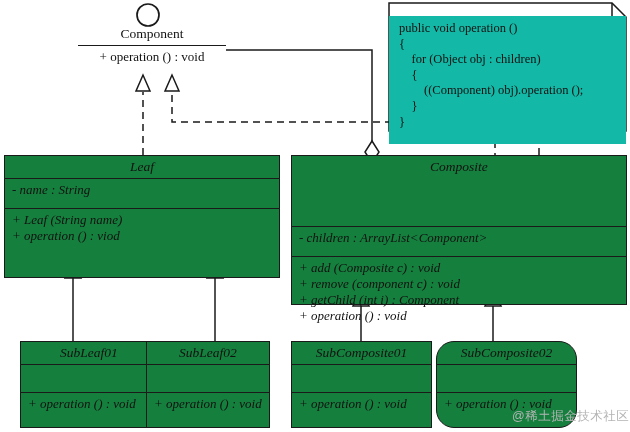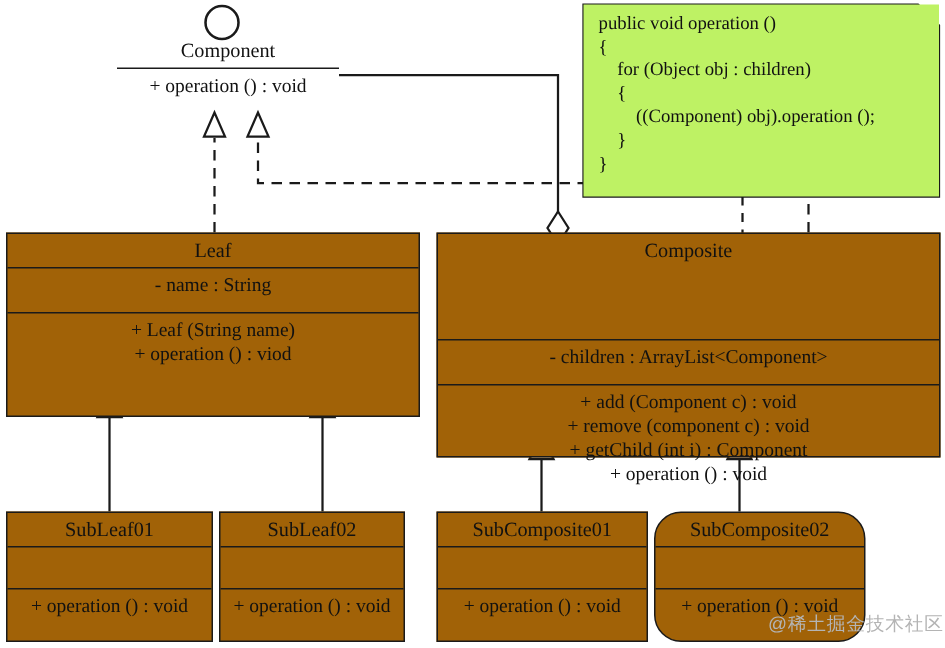--- a/index.html
+++ b/index.html
@@ -19,22 +19,23 @@
     position: absolute;
     left: 0;
     top: 0;
     width: 630px;
     height: 432px;
   }
   
   .uml-box {
     position: absolute;
     border: 1.4px solid #1a1a1a;
-    background: #a16207;
-    box-sizing: border-box;
+    background: #15803d;
+    box-sizing: border-box;
+    font-style: italic;
   }
   .uml-title {
     text-align: center;
     font-size: 13.5px;
     color: #111111;
     padding: 3px 4px 3px 4px;
     box-sizing: border-box;
     white-space: nowrap;
     overflow: hidden;
   }
@@ -43,21 +44,20 @@
   }
   .uml-compartment {
     box-sizing: border-box;
     padding: 3px 7px 3px 7px;
   }
   .uml-line {
     font-size: 13px;
     color: #111111;
     line-height: 16px;
     white-space: nowrap;
-    text-align: center;
   }
   
   #component-group {
     position: absolute;
     left: 78px;
     top: 26px;
     width: 148px;
   }
   #component-title {
     text-align: center;
@@ -71,25 +71,25 @@
   #component-op {
     text-align: center;
     font-size: 13px;
     color: #111111;
     padding-top: 3px;
   }
   
   #note-box {
     position: absolute;
     left: 389px;
-    top: 3px;
+    top: 16px;
     width: 237px;
     height: 128px;
     box-sizing: border-box;
-    background: #bef264;
+    background: #14b8a6;
   }
   #note-text {
     position: absolute;
     left: 10px;
     top: 5px;
     font-size: 12.5px;
     line-height: 15.6px;
     color: #111111;
     white-space: pre;
     font-family: "Liberation Serif", "DejaVu Serif", serif;
@@ -168,28 +168,28 @@
       <div class="uml-line">+ operation () : viod</div>
     </div>
   </div>
 
   <div class="uml-box" style="left:291px; top:155px; width:336px; height:150px;">
     <div class="uml-title">Composite</div>
     <div class="uml-sep uml-compartment" style="height:30px;margin-top:48px;">
       <div class="uml-line">- children : ArrayList&lt;Component&gt;</div>
     </div>
     <div class="uml-sep uml-compartment" style="height:76px;">
-      <div class="uml-line">+ add (Component c) : void</div>
+      <div class="uml-line">+ add (Composite c) : void</div>
       <div class="uml-line">+ remove (component c) : void</div>
       <div class="uml-line">+ getChild (int i) : Component</div>
       <div class="uml-line">+ operation () : void</div>
     </div>
   </div>
 
-  <div class="uml-box" style="left:4px; top:341px; width:138px; height:87px;">
+  <div class="uml-box" style="left:20px; top:341px; width:138px; height:87px;">
     <div class="uml-title">SubLeaf01</div>
     <div class="uml-sep uml-compartment" style="height:28px;"></div>
     <div class="uml-sep uml-compartment" style="height:34px;">
       <div class="uml-line">+ operation () : void</div>
     </div>
   </div>
 
   <div class="uml-box" style="left:146px; top:341px; width:124px; height:87px;">
     <div class="uml-title">SubLeaf02</div>
     <div class="uml-sep uml-compartment" style="height:28px;"></div>

